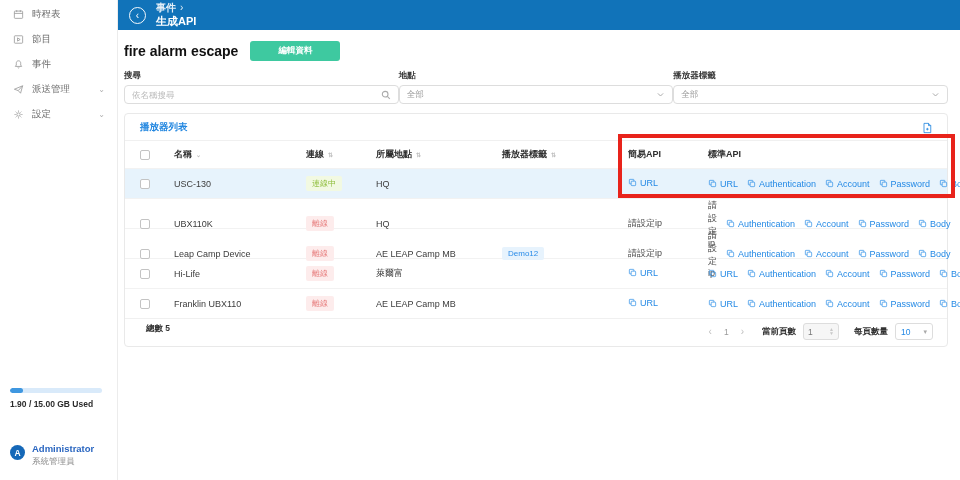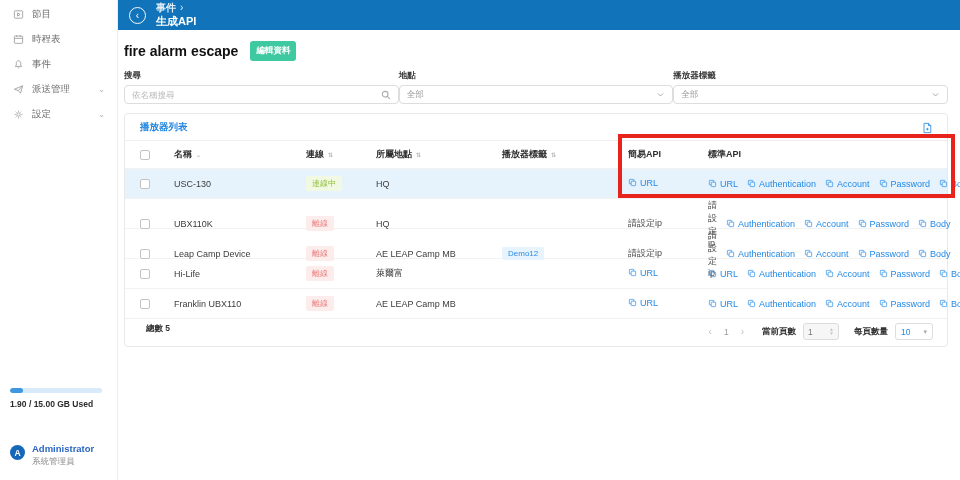--- a/index.html
+++ b/index.html
@@ -36,21 +36,21 @@
     color:#fff; display:flex; align-items:center; justify-content:center; font-size:10px; cursor:pointer; }
   .tb-text { margin-left:10px; display:flex; flex-direction:column; line-height:1.15; }
   .crumb { font-size:10px; color:rgba(255,255,255,.88); font-weight:bold; }
   .crumb .sep { margin-left:4px; font-weight:normal; }
   .tb-title { font-size:11px; color:#fff; font-weight:bold; margin-top:1px; }
 
   .content { padding:0 12px 0 6px; }
   .page-head { display:flex; align-items:center; gap:12px; padding:11px 0 9px 0; }
   .page-title { font-size:14px; font-weight:bold; color:#111; }
   .edit-btn { background:#3ec9a0; color:#fff; font-size:8.5px; border:none; border-radius:3px;
-    padding:4px 6px; cursor:pointer; font-weight:bold; }
+    padding:4px 28px; cursor:pointer; font-weight:bold; }
 
   .filters { display:flex; gap:0;align-items:flex-end; }
   .fgroup { flex:1; }
   .flabel { font-size:8.5px; color:#3a3a3a; font-weight:bold; margin-bottom:3px; }
   .fctrl { position:relative; height:19px; border:1px solid #ddd; border-radius:4px;
     display:flex; align-items:center; padding:0 7px; background:#fff; }
   .fctrl input { border:none; outline:none; width:100%; font-size:8.5px; color:#555;
     font-family:"Liberation Sans", sans-serif; background:transparent; }
   .fctrl input::placeholder { color:#b9b9b9; }
   .fctrl .val { font-size:8.5px; color:#9a9a9a; }
@@ -103,34 +103,34 @@
     border:4px solid #e8231b; pointer-events:none; z-index:50; }
 </style>
 </head>
 <body>
 
 <div class="sidebar">
   <div class="menu" id="side-menu">
       <div class="menu-item">
         <span class="mi-icon">
           <svg viewBox="0 0 16 16">
+            <rect x="2" y="3" width="12" height="10.6" rx="1"></rect>
+            <path d="M2 6.4 h12 M5.4 1.6 v2.8 M10.6 1.6 v2.8"></path>
+          </svg>
+        </span>
+        <span>時程表</span>
+      </div>
+      <div class="menu-item">
+        <span class="mi-icon">
+          <svg viewBox="0 0 16 16">
             <rect x="2" y="2.6" width="12" height="10.8" rx="1"></rect>
             <path d="M6.6 5.7 L10.4 8 L6.6 10.3 Z"></path>
           </svg>
         </span>
         <span>節目</span>
-      </div>
-      <div class="menu-item">
-        <span class="mi-icon">
-          <svg viewBox="0 0 16 16">
-            <rect x="2" y="3" width="12" height="10.6" rx="1"></rect>
-            <path d="M2 6.4 h12 M5.4 1.6 v2.8 M10.6 1.6 v2.8"></path>
-          </svg>
-        </span>
-        <span>時程表</span>
       </div>
       <div class="menu-item">
         <span class="mi-icon">
           <svg viewBox="0 0 16 16">
             <path d="M8 2.6 c-2.3 0 -3.2 1.8 -3.2 3.6 V8.8 L3.4 10.8 h9.2 L11.2 8.8 V6.2 C11.2 4.4 10.3 2.6 8 2.6 z"></path>
             <path d="M6.9 12.4 a1.2 1.2 0 0 0 2.2 0"></path>
           </svg>
         </span>
         <span>事件</span>
       </div>

